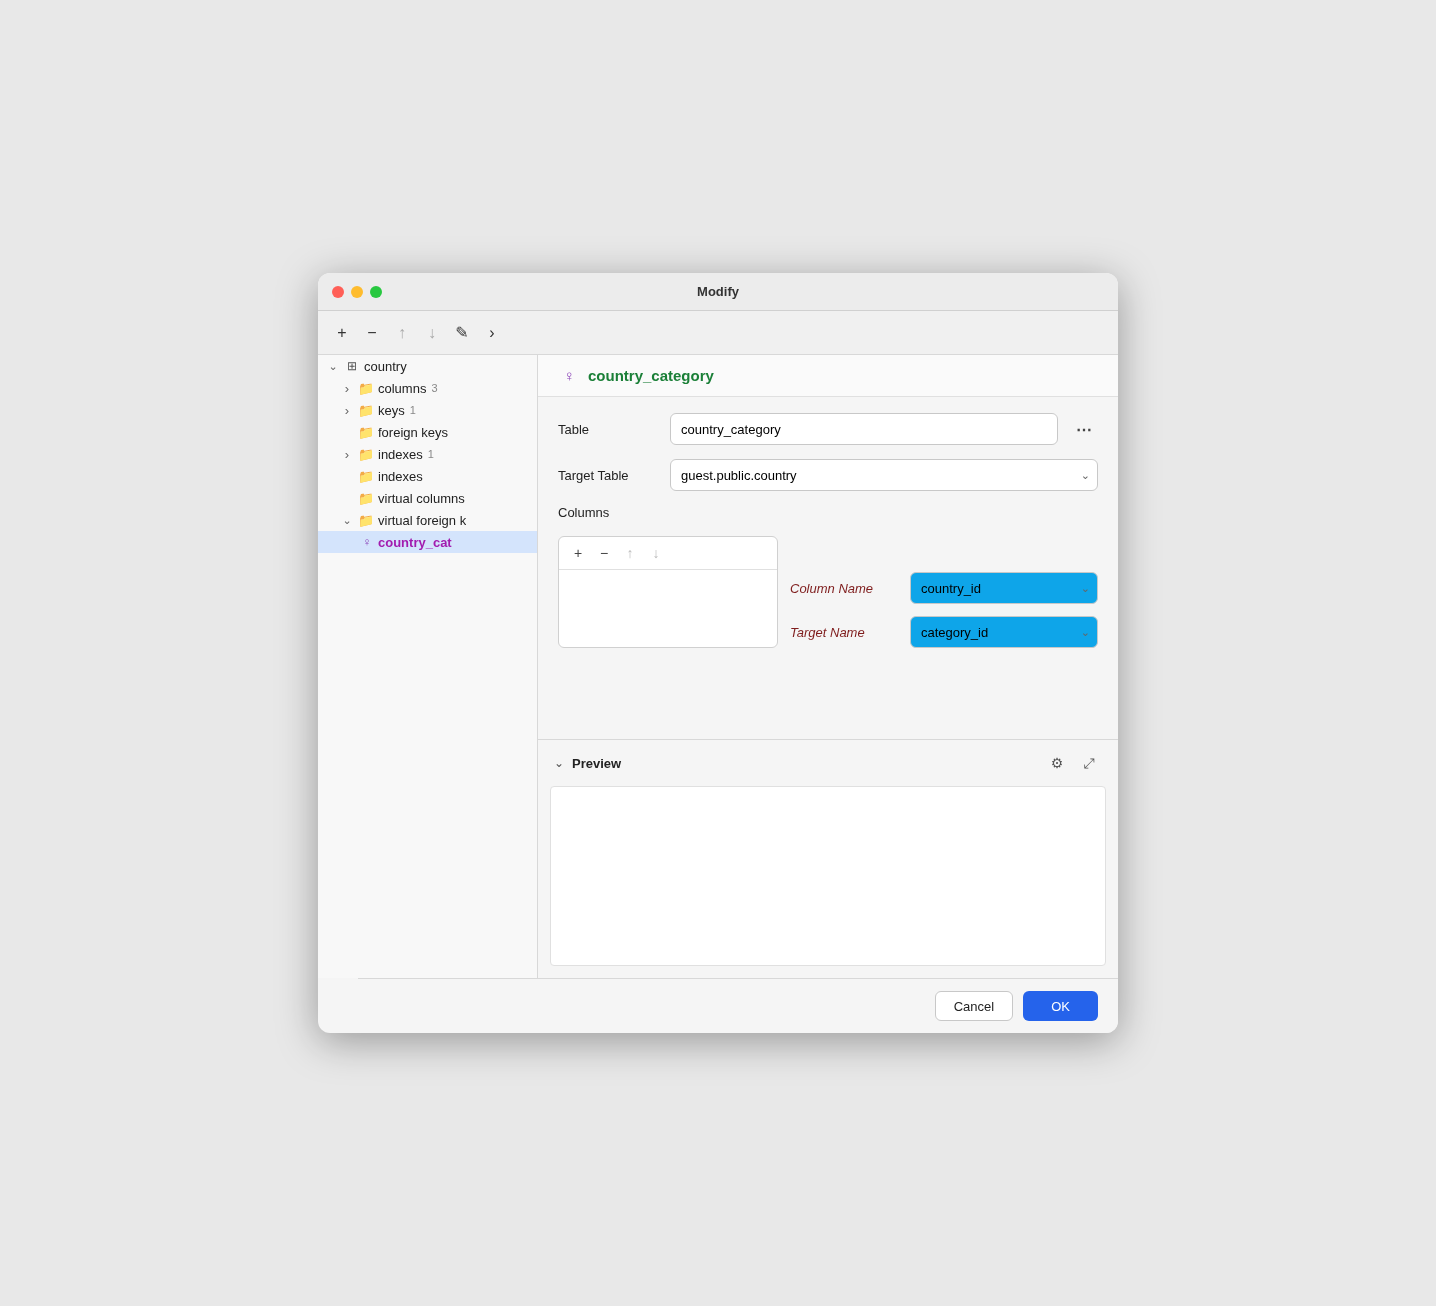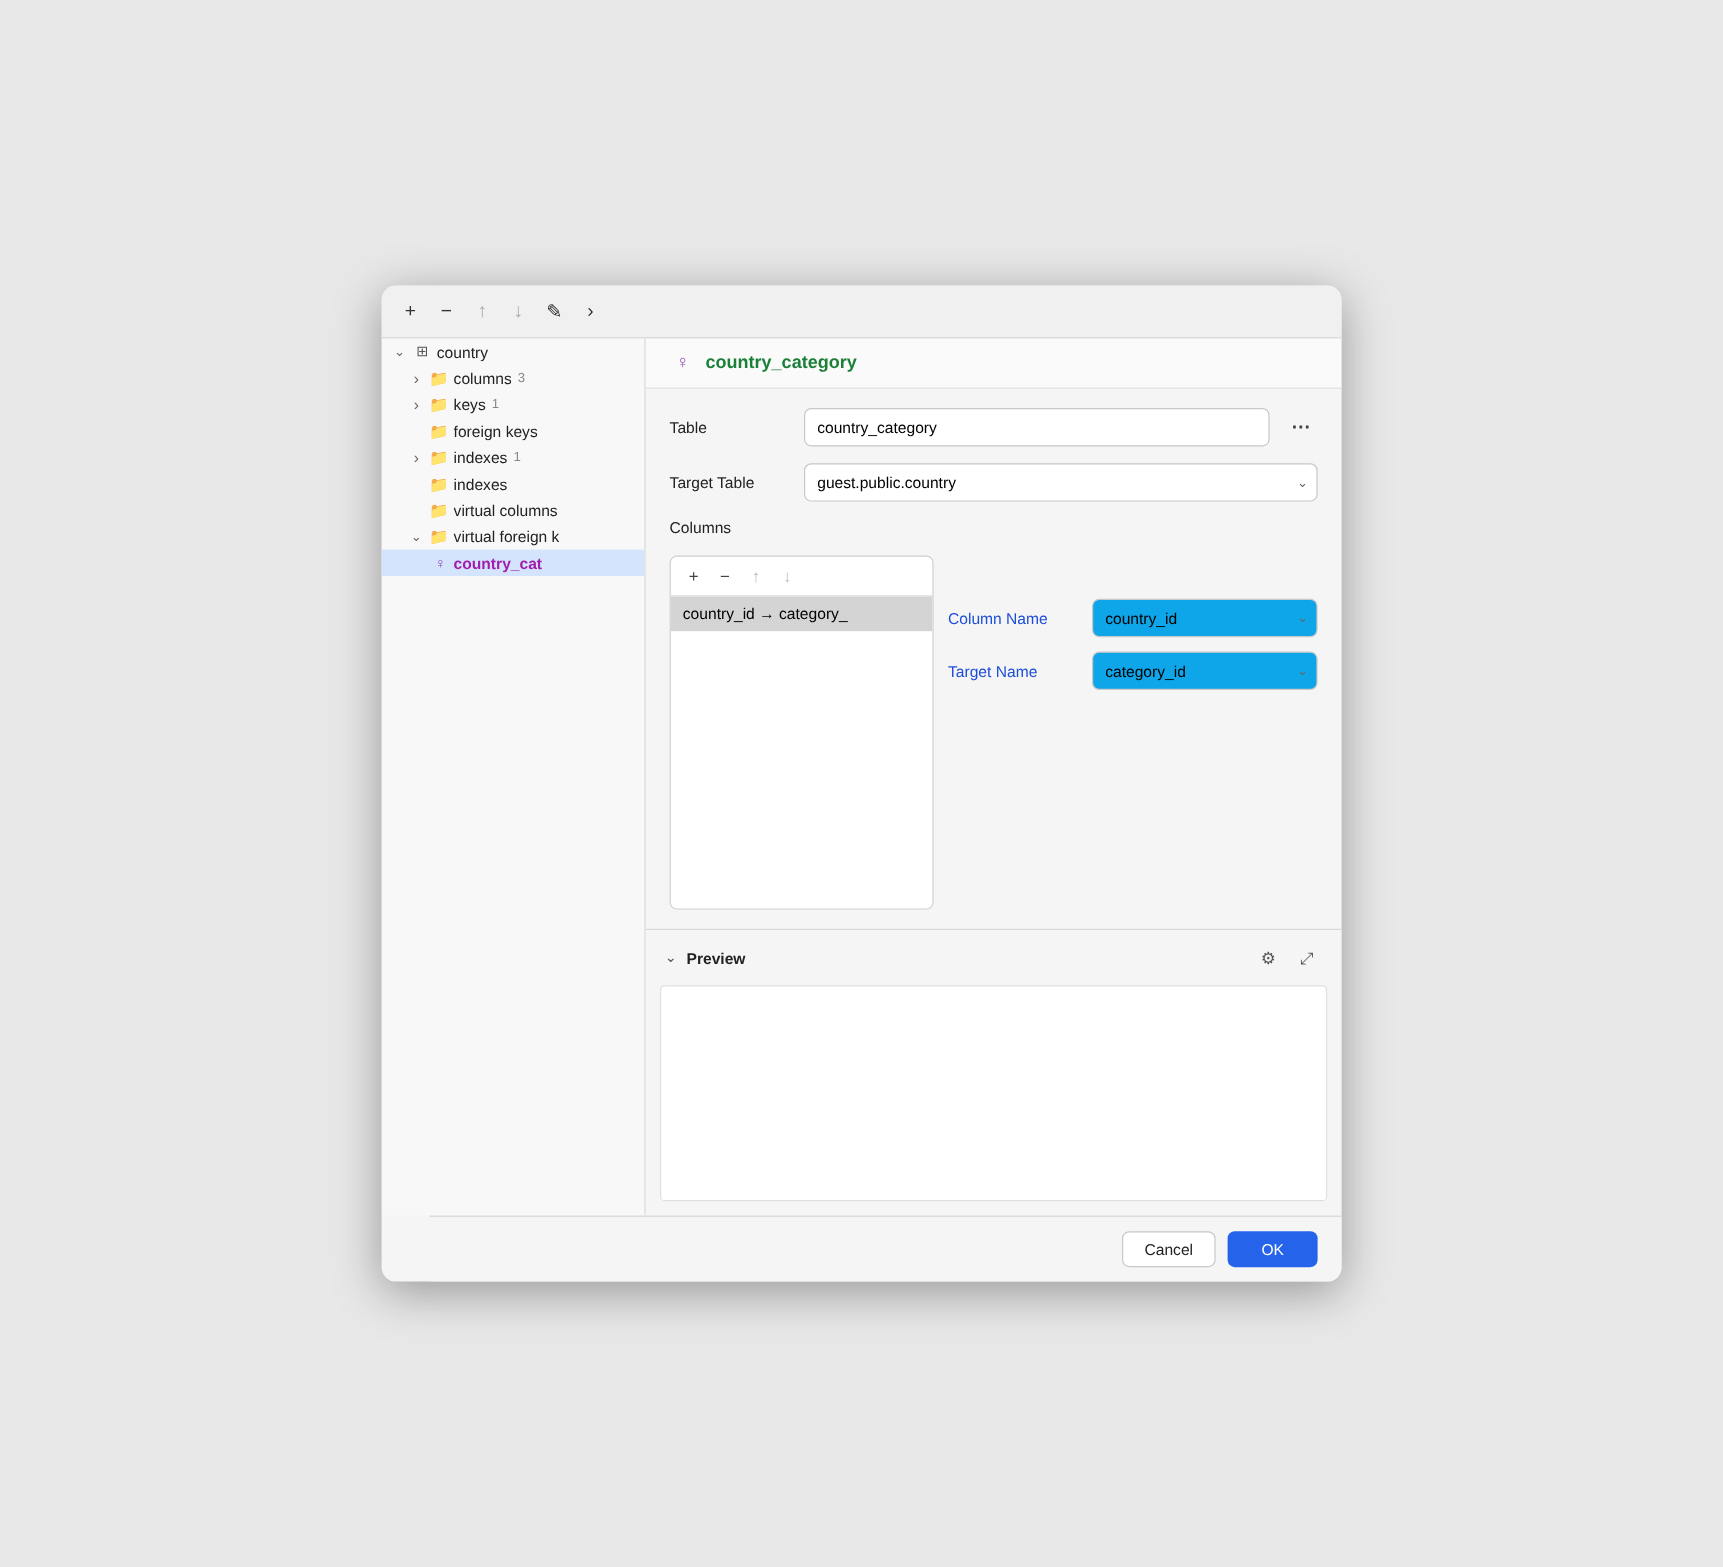--- a/index.html
+++ b/index.html
@@ -298,22 +298,23 @@
       padding-top: 36px;
     }
     .prop-row {
       display: flex;
       align-items: center;
       gap: 10px;
     }
     .prop-label {
       width: 110px;
       font-size: 13px;
-      color: #1d4ed8;
-      flex-shrink: 0;
+      color: #7f1d1d;
+      flex-shrink: 0;
+      font-style: italic;
     }
     .prop-select-wrapper {
       flex: 1;
       position: relative;
     }
     .prop-select-wrapper select {
       width: 100%;
       height: 32px;
       border: 1px solid #c8c8c8;
       border-radius: 6px;
@@ -399,20 +400,28 @@
       font-weight: 500;
       cursor: pointer;
     }
     .separator { flex: 1; }
   </style>
 </head>
 <body>
 
 <div class="window">
 
+  <div class="titlebar">
+    <div class="traffic-lights">
+      <div class="traffic-light tl-red"></div>
+      <div class="traffic-light tl-yellow"></div>
+      <div class="traffic-light tl-green"></div>
+    </div>
+    <span class="titlebar-title">Modify</span>
+  </div>
 
   <div class="toolbar">
     <button class="toolbar-btn">+</button>
     <button class="toolbar-btn">−</button>
     <button class="toolbar-btn disabled">↑</button>
     <button class="toolbar-btn disabled">↓</button>
     <button class="toolbar-btn">✎</button>
     <button class="toolbar-btn">›</button>
   </div>
 
@@ -509,23 +518,20 @@
 
       <div class="columns-section">
         <div class="columns-editor">
 
           <div class="columns-list-panel">
             <div class="columns-toolbar">
               <button class="col-btn">+</button>
               <button class="col-btn">−</button>
               <button class="col-btn disabled">↑</button>
               <button class="col-btn disabled">↓</button>
-            </div>
-            <div class="columns-list">
-              <div class="col-item selected">country_id → category_</div>
             </div>
           </div>
 
           <div class="columns-props">
 
             <div class="prop-row">
               <span class="prop-label">Column Name</span>
               <div class="prop-select-wrapper">
                 <select>
                   <option>country_id</option>

